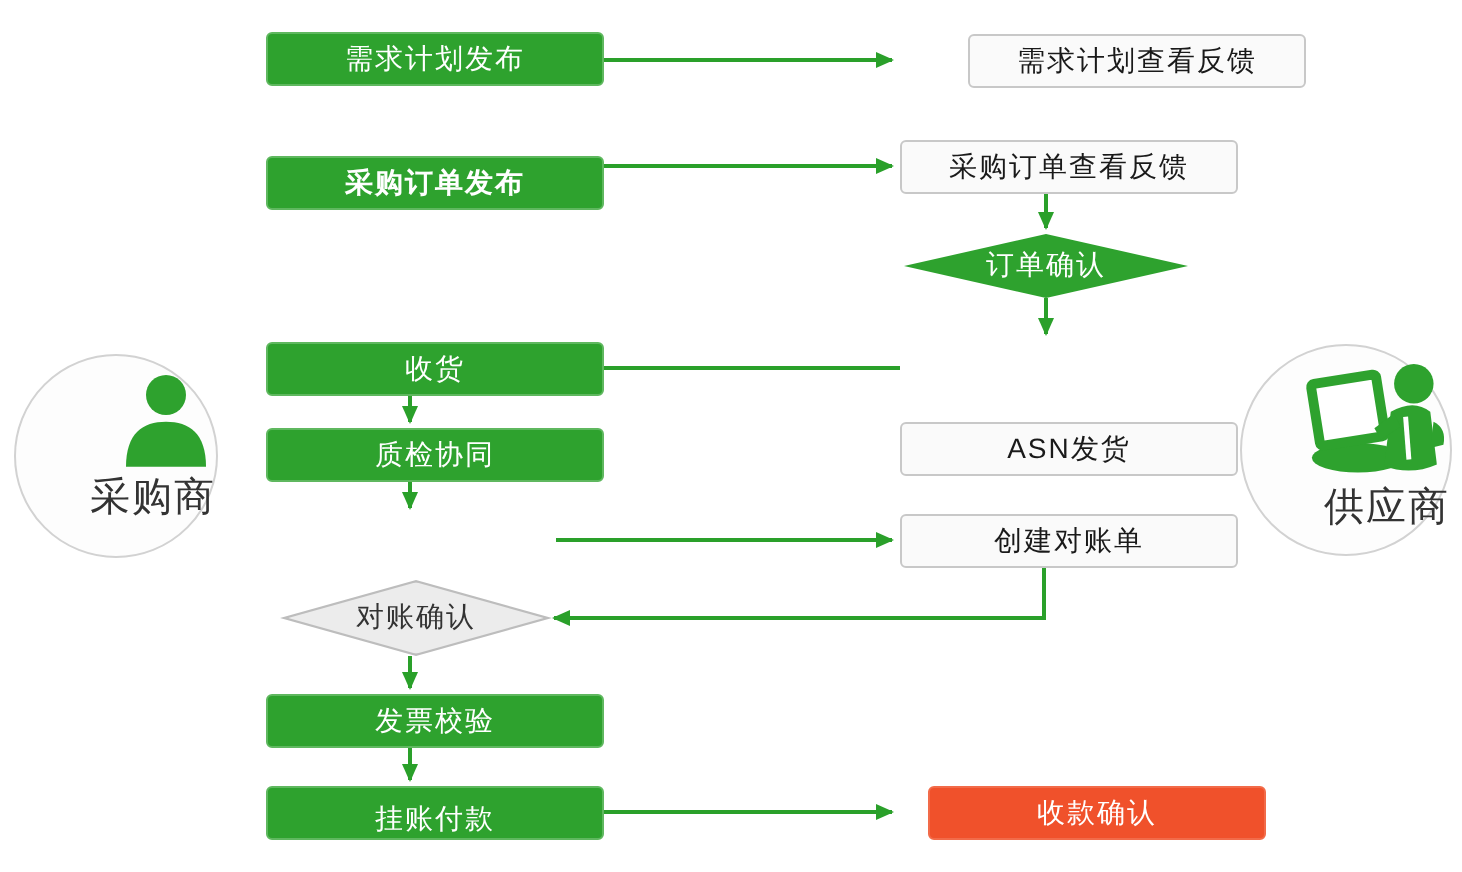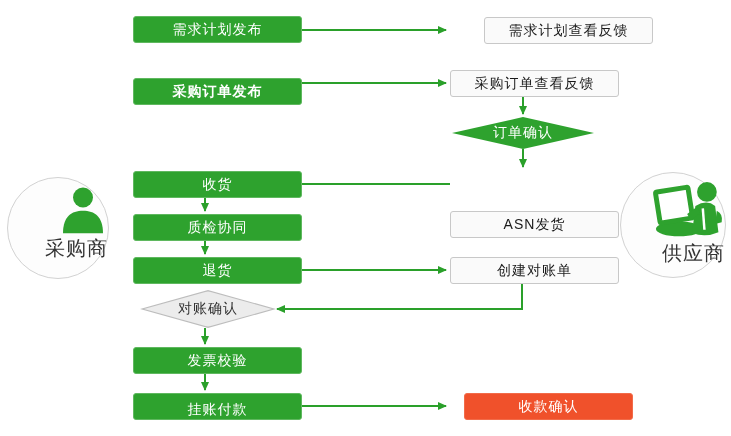--- a/index.html
+++ b/index.html
@@ -100,23 +100,20 @@
     </div>
   <div class="node green" style="left:133px; top:78px;font-weight:bold;">
       <span>采购订单发布</span>
     </div>
   <div class="node green" style="left:133px; top:171px;">
       <span>收货</span>
     </div>
   <div class="node green" style="left:133px; top:214px;">
       <span>质检协同</span>
     </div>
-  <div class="node green" style="left:133px; top:257px;">
-      <span>退货</span>
-    </div>
   <div class="node green" style="left:133px; top:347px;align-items:center;">
       <span>发票校验</span>
     </div>
   <div class="node green" style="left:133px; top:393px;align-items:flex-end;">
       <span>挂账付款</span>
     </div>
 
   <div class="node white" style="left:450px; top:17px;margin-left:34px;">
       <span>需求计划查看反馈</span>
     </div>

